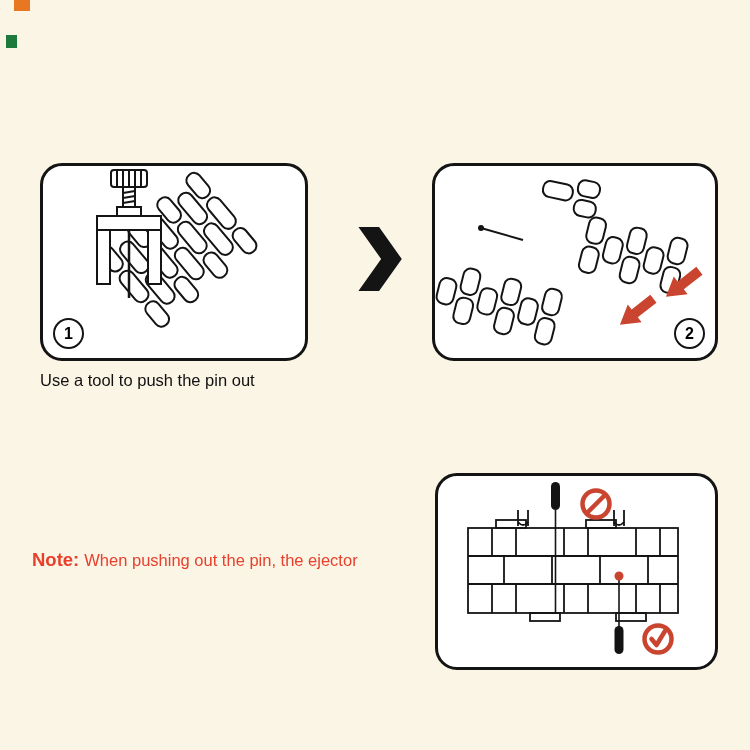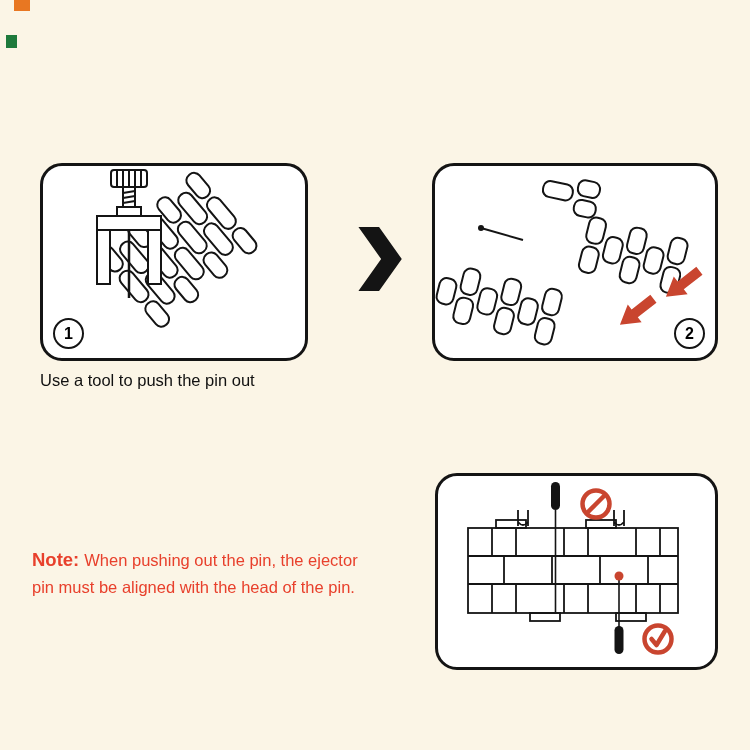--- a/index.html
+++ b/index.html
@@ -147,21 +147,21 @@
         <path transform="translate(224,122) rotate(-38) scale(1.25)" d="M0,9 L15,0 L15,5 L34,5 L34,13 L15,13 L15,18 Z"></path>
       </g>
     </svg>
     <div class="badge badge2">2</div>
   </div>
 
   <div class="caption caption1">Use a tool to push the pin out</div>
 
   <p class="note">
     <b>Note:</b><span>When pushing out the pin, the ejector</span><br>
-    <span>pin must be aligned with the head of the pin.</span><br>
+    <br>
   </p>
 
   <div class="panel panel3">
     <svg class="illus" viewBox="0 0 277 191">
 
       <g fill="none" class="ink" stroke-width="1.8">
         <rect x="30" y="52" width="210" height="85"></rect>
         <rect x="58" y="44" width="30" height="8"></rect>
         <rect x="148" y="44" width="30" height="8"></rect>
         <rect x="92" y="137" width="30" height="8"></rect>

